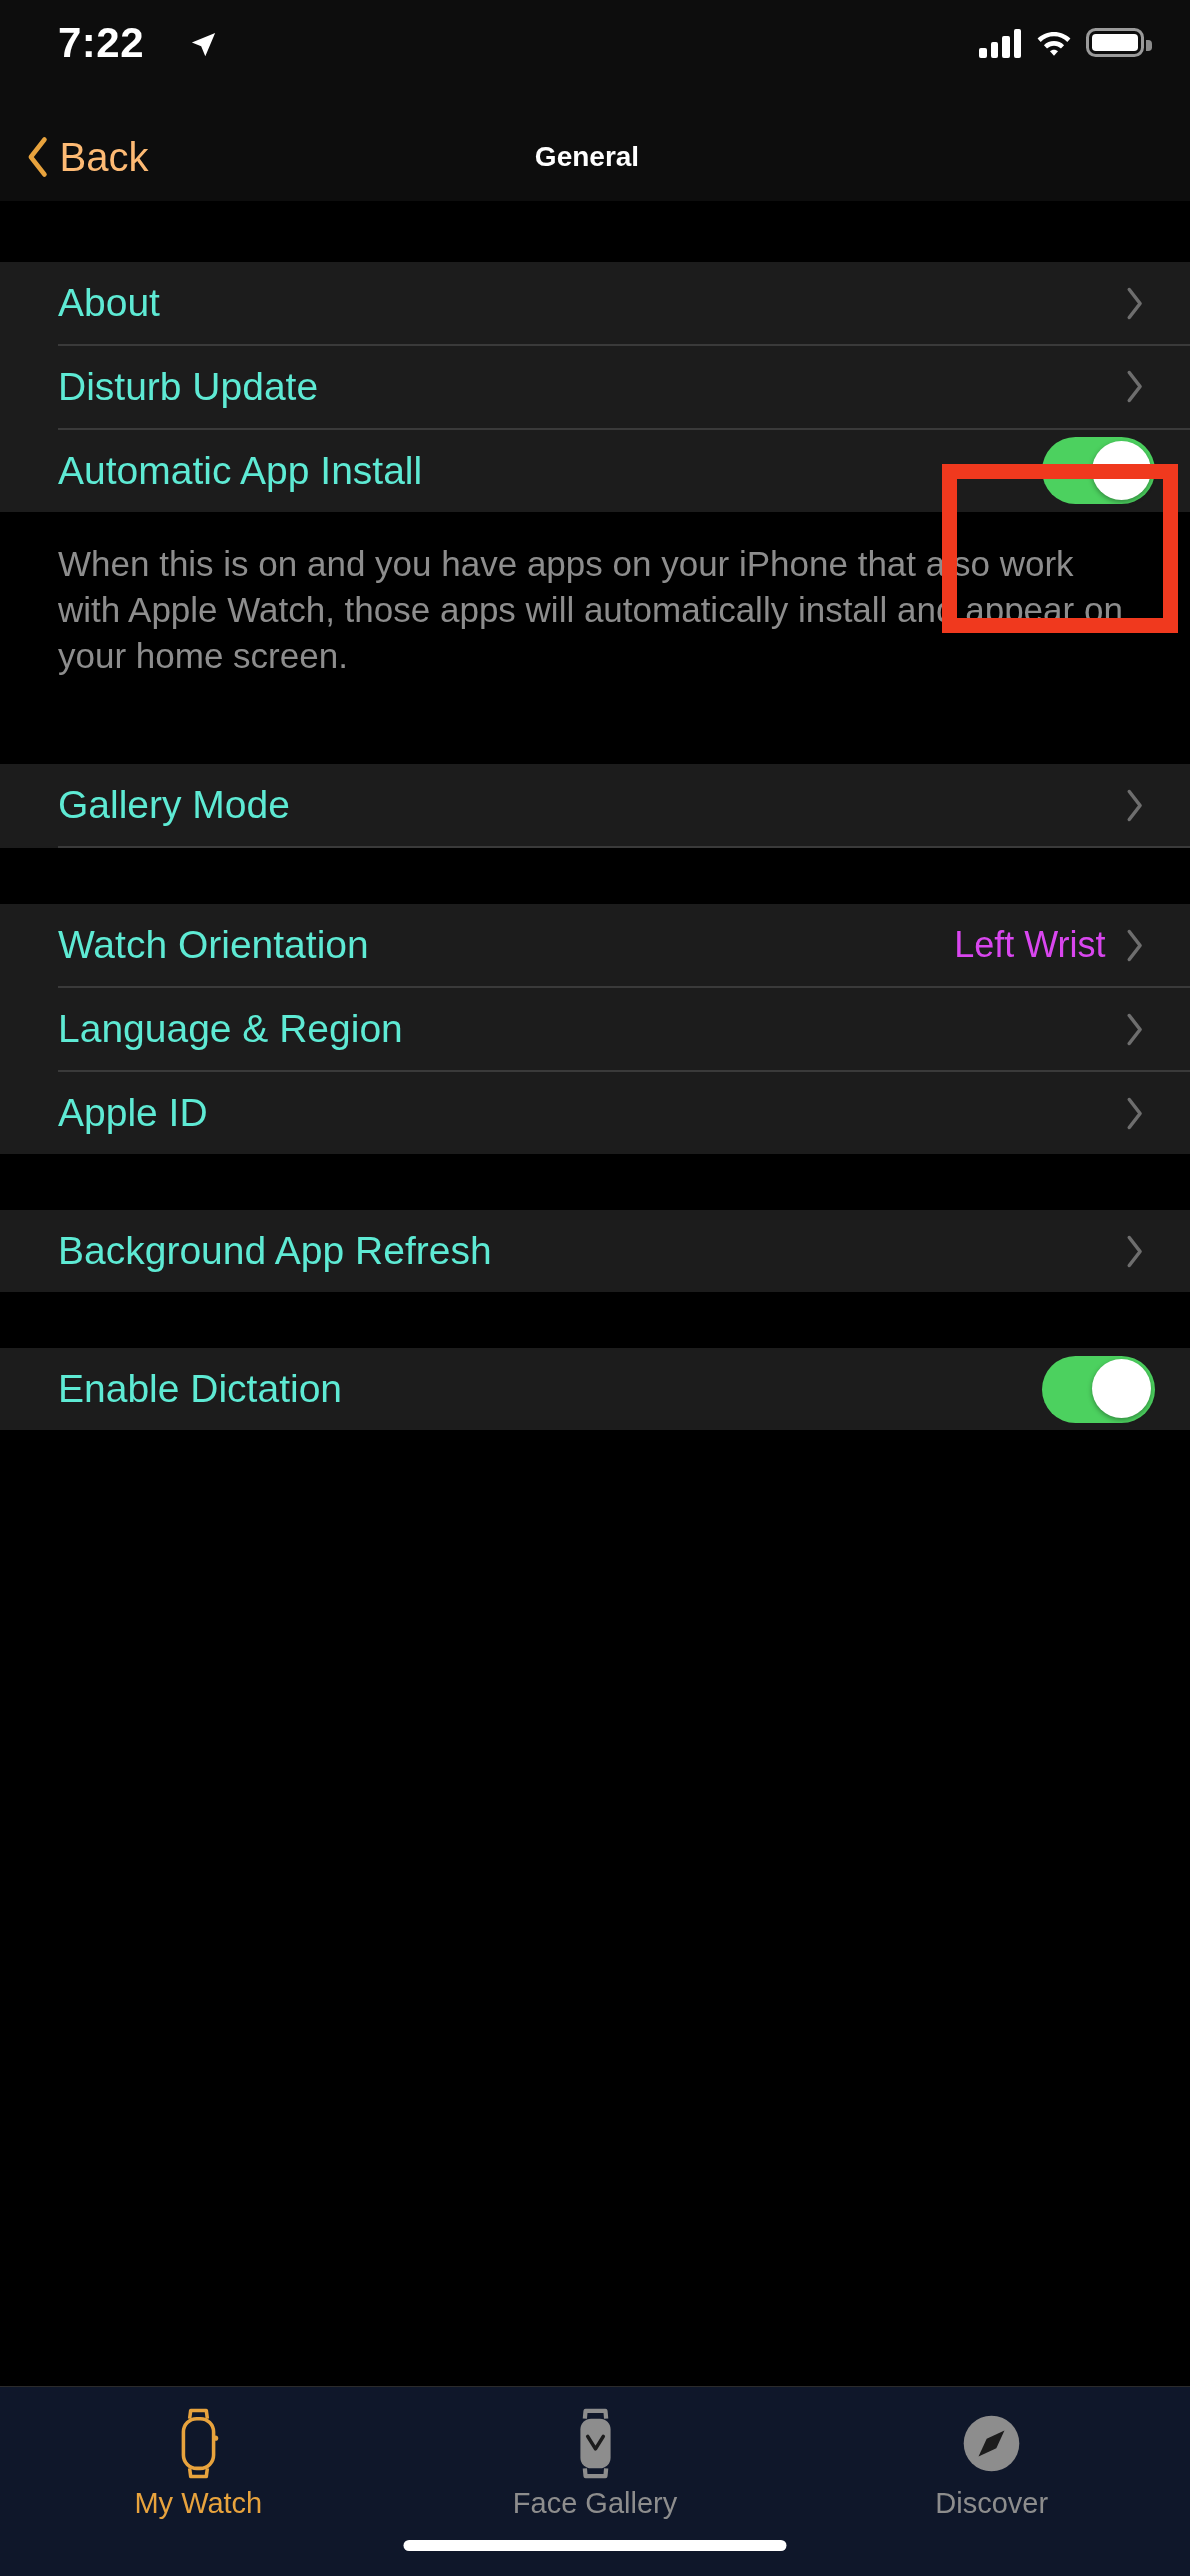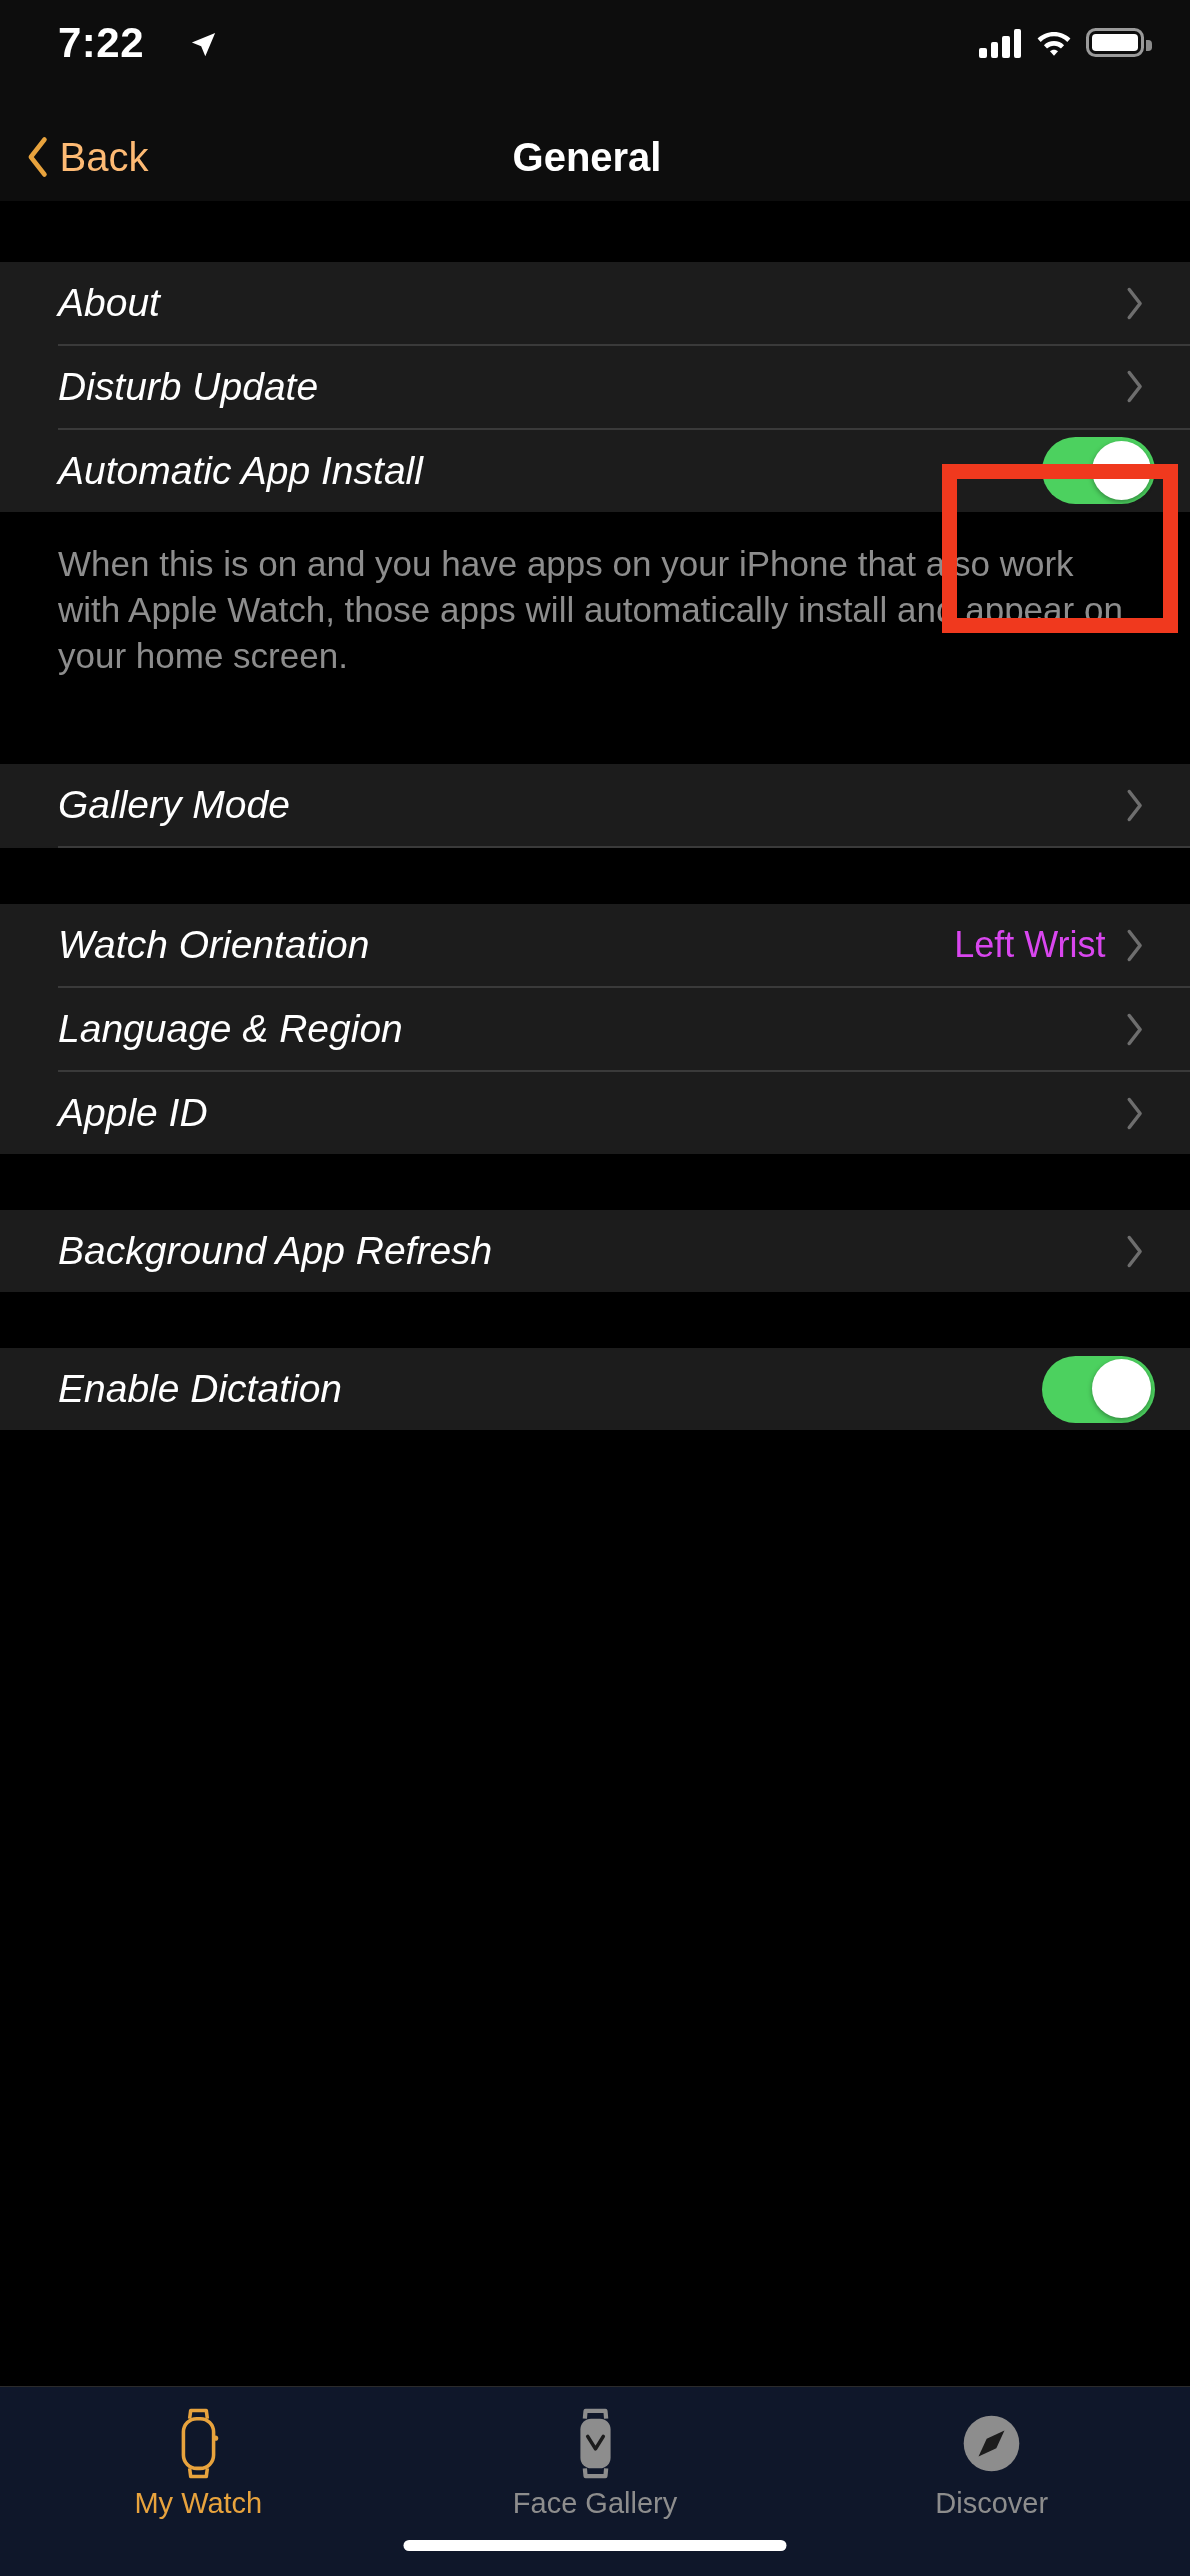--- a/index.html
+++ b/index.html
@@ -64,21 +64,21 @@
     display:flex; align-items:center;
   }
   .nav-back {
     display:flex; align-items:center; gap:9.6px;
     margin-left:25px; cursor:pointer;
   }
   .nav-back .chev-l { width:25px; height:42px; }
   .nav-back .lbl { font-size:40px; color:#fdba74; }
   .nav-title {
     position:absolute; left:0; right:16px; text-align:center;
-    font-size:40px; font-weight:700; color:#fff;
+    font-size:28px; font-weight:700; color:#fff;
     pointer-events:none;
   }
 
   
   .content {
     flex:1 1 auto;
     background:#000;
     position:relative;
     overflow:hidden;
   }
@@ -86,23 +86,22 @@
   .group { background:#1c1c1c; }
 
   .row {
     position:relative;
     height:82px;
     display:flex; align-items:center;
     padding:0 35px 0 58px;
     cursor:pointer;
   }
   .row .title {
-    font-size:39px; color:#ffffff; flex:1 1 auto;
+    font-size:39px; color:#5eead4; flex:1 1 auto;
     white-space:nowrap;
-    font-style:italic;
   }
   .row .value {
     font-size:36px; color:#d946ef; margin-right:19px;
   }
   .row .chev { width:19px; height:35px; flex:0 0 auto; margin-right:11.5px; }
   .sep {
     height:1.9px; background:#3a3a3a;
     margin-left:58px;
   }
 

